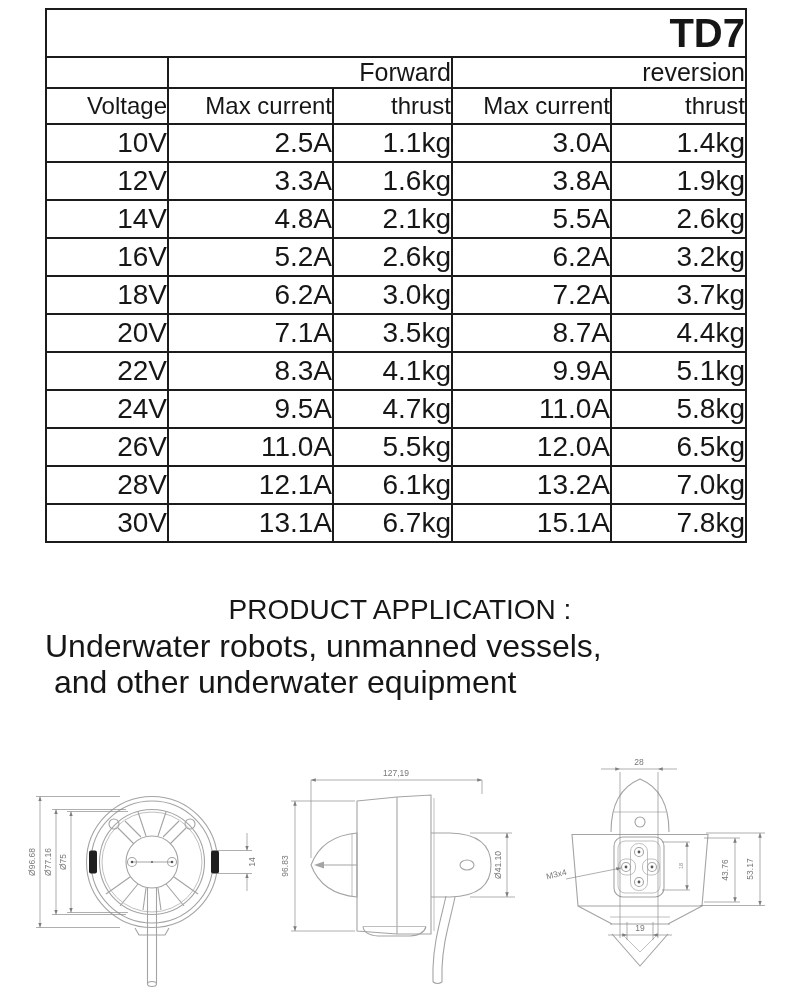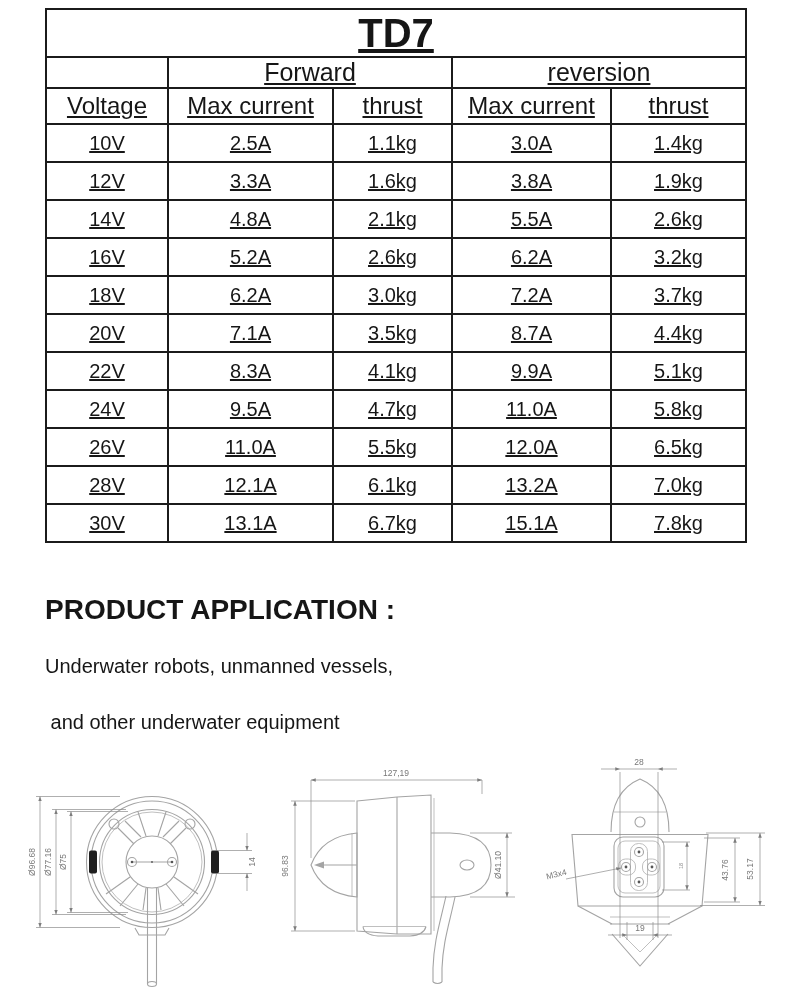--- a/index.html
+++ b/index.html
@@ -2,33 +2,33 @@
 <html><head>
 <meta charset="utf-8">
 <style>
   * { margin:0; padding:0; box-sizing:border-box; }
   html, body { background:#ffffff; }
   body { font-family:"Liberation Sans", sans-serif; color:#161616; }
   .page { position:relative; width:790px; height:997px; background:#fff; overflow:hidden; }
 
   
   table.spec { position:absolute; left:45px; top:8px; width:700px;
-               border-collapse:collapse; table-layout:fixed; text-align:center;text-decoration:underline; }
+               border-collapse:collapse; table-layout:fixed; text-align:right; }
   table.spec td { border:2px solid #1b1b1b; overflow:hidden; vertical-align:middle; }
   tr.r-title td { height:48px; font-size:40px; font-weight:bold; }
   tr.r-group td { height:30px; font-size:25px; }
   tr.r-head  td { height:36px; font-size:24px;margin-top:22px; }
-  tr.r-data  td { height:38px; font-size:20px; }
+  tr.r-data  td { height:38px; font-size:28px; }
   td.cell-rev-current { padding-top:0; }
   td.cell-rev-thrust  { padding-bottom:0; }
 
   
   .app { position:absolute; left:45px; top:592px; width:710px; }
-  .app-heading { font-size:28px; font-weight:bold; line-height:36px; white-space:pre-wrap; }
-  .app-line { font-size:20px; line-height:36px; white-space:pre-wrap;margin-top:20px; }
+  .app-heading { font-size:28px; font-weight:normal; line-height:36px; white-space:pre-wrap;text-align:center; }
+  .app-line { font-size:32px; line-height:36px; white-space:pre-wrap; }
 
   
   svg.drawings { position:absolute; left:0; top:738px; }
   .part { stroke:#a4a4a4; stroke-width:1.1; fill:none; }
   .partThin { stroke:#aeaeae; stroke-width:0.8; fill:none; }
   .dim { stroke:#8d8d8d; stroke-width:0.7; fill:none; }
   .dimTxt { fill:#787878; font-size:8.5px; font-family:"Liberation Sans",sans-serif; }
   .dimTxtTiny { fill:#8a8a8a; font-size:5.5px; font-family:"Liberation Sans",sans-serif; }
   .blackFill { fill:#1f1f1f; stroke:none; }
   .dot { fill:#555; stroke:none; }

